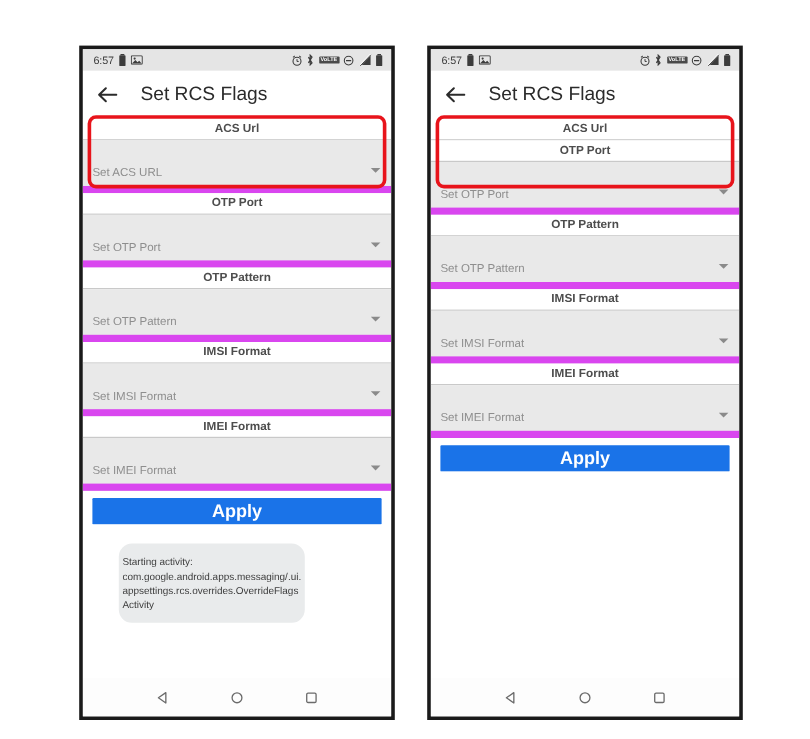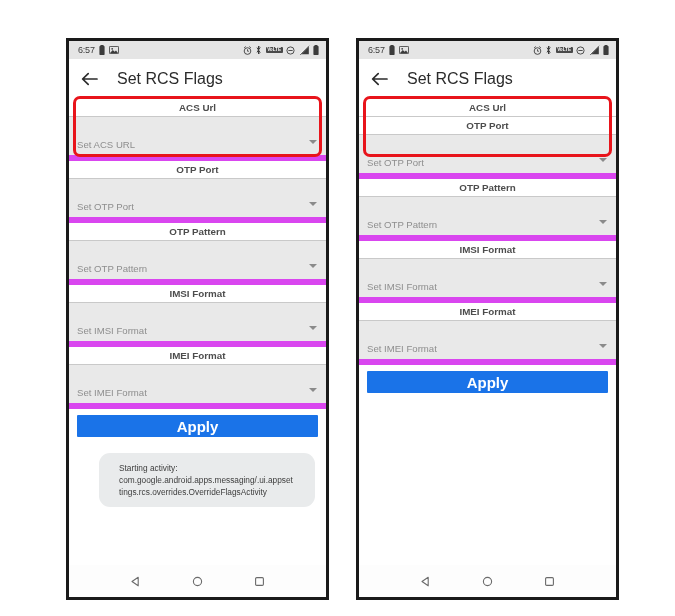--- a/index.html
+++ b/index.html
@@ -173,25 +173,25 @@
   .content-body {
     flex: 1 1 auto;
     background: #ffffff;
     position: relative;
   }
 
   
   .toast {
     position: absolute;
     left: 30px;
-    width: 216px;
-    bottom: 58px;
+    width: 155px;
+    bottom: 46px;
     background: #e9ebec;
     border-radius: 11px;
-    padding: 9px 20px;
+    padding: 9px 3px;
     box-sizing: border-box;
     font-size: 8.3px;
     line-height: 1.45;
     color: #3d3d3d;
     word-break: break-word;
   }
 
   
   .nav-bar {
     height: 32px;

